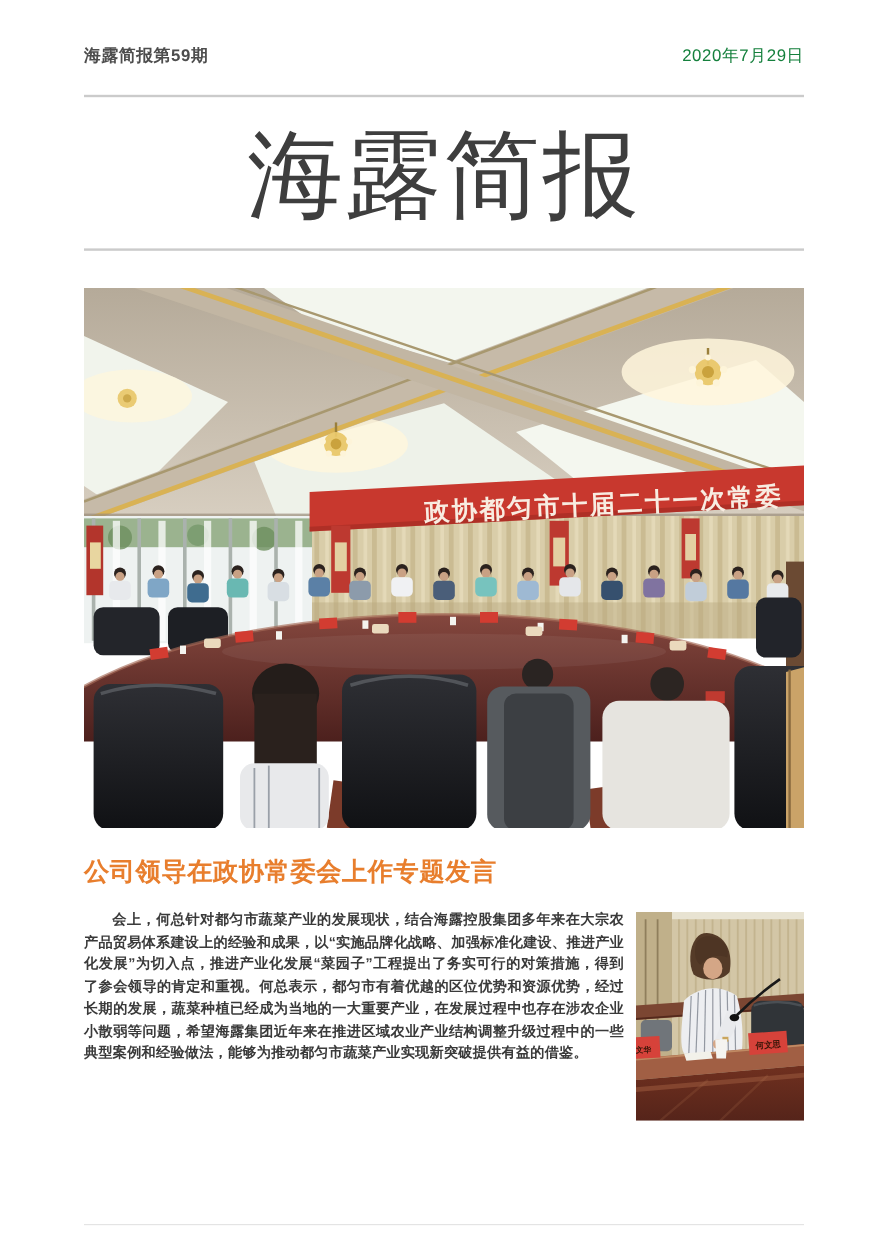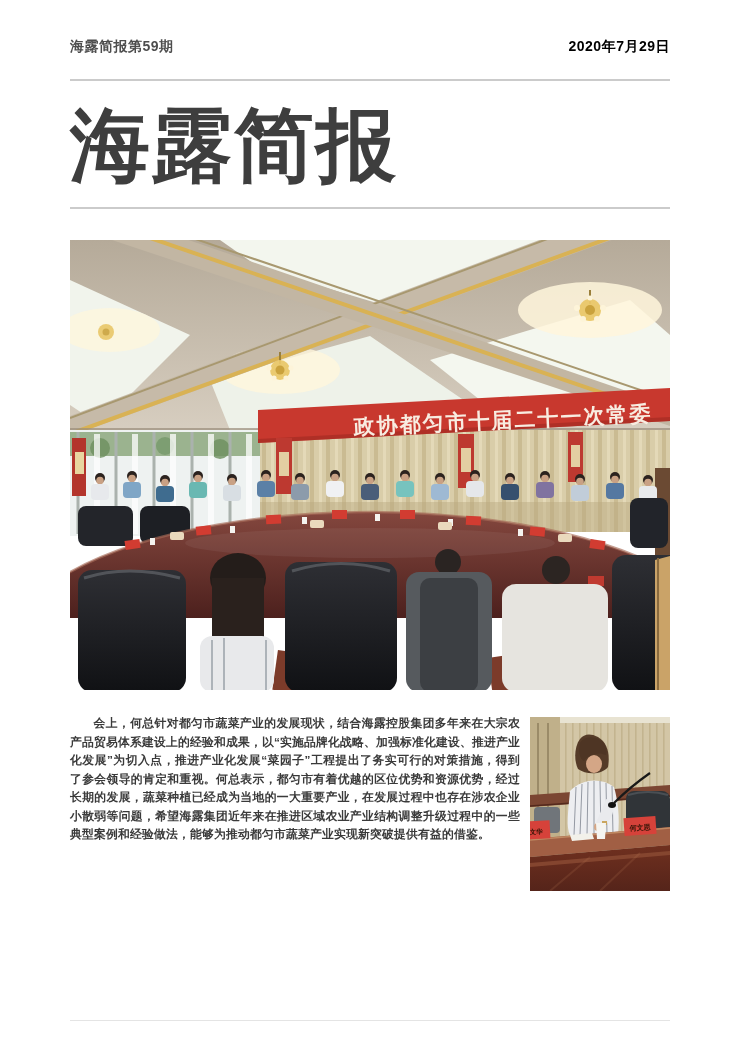--- a/index.html
+++ b/index.html
@@ -1,28 +1,28 @@
 <!DOCTYPE html>
 <html><head>
 <meta charset="utf-8">
 <style>
   html,body{margin:0;padding:0;background:#ffffff;}
   .page{
     position:relative;width:740px;height:1047px;background:#ffffff;overflow:hidden;
     font-family:"Liberation Sans","DejaVu Sans",sans-serif;
   }
   .hdr-issue{position:absolute;left:70px;top:38px;font-size:14px;font-weight:700;color:#4d4d4d;letter-spacing:.5px;}
-  .hdr-date{position:absolute;right:70px;top:38px;font-size:14px;font-weight:700;color:#000000;letter-spacing:.5px;}
+  .hdr-date{position:absolute;right:70px;top:38px;font-size:14px;font-weight:400;color:#15803d;letter-spacing:.5px;}
   .rule{position:absolute;left:70px;width:600px;height:2px;background:#cbcbcb;}
   .rule-1{top:79px;}
   .rule-2{top:207px;}
   .rule-3{top:1020px;height:1px;background:#e4e4e4;}
   .masthead{
     position:absolute;left:70px;top:92px;width:600px;height:108px;
-    text-align:left;line-height:108px;font-size:80px;font-weight:700;color:#3e3e3e;letter-spacing:2px;
+    text-align:center;line-height:108px;font-size:80px;font-weight:400;color:#3e3e3e;letter-spacing:2px;
   }
   .main-photo{position:absolute;left:70px;top:240px;width:600px;height:450px;}
   .main-photo svg{display:block;}
   .article{position:absolute;left:70px;top:714px;width:600px;}
   .article h2{margin:0 0 17px 0;font-size:21px;line-height:26px;font-weight:700;color:#e87e2d;letter-spacing:.5px;}
   .inline-photo{float:right;width:140px;height:174px;margin:3px 0 10px 10px;}
   .inline-photo svg{display:block;}
   .article p{margin:0;font-size:11.8px;line-height:18.5px;color:#3a3a3a;font-weight:600;
     text-align:justify;text-indent:2em;letter-spacing:.2px;}
 </style>
@@ -294,20 +294,21 @@
           <rect x="432" y="344" width="106" height="108" rx="14" fill="#e6e4df"></rect>
         </g>
         <rect x="542" y="315" width="72" height="137" rx="14" fill="url(#gChair)"></rect>
         <polygon points="585,320 600,316 600,452 585,452" fill="#caa368"></polygon>
         <line x1="588" y1="318" x2="588" y2="452" stroke="#8a6b3f" stroke-width="2"></line>
       </g>
     </svg>
   </div>
 
   <div class="article">
+    <h2>公司领导在政协常委会上作专题发言</h2>
     <div class="article-body">
       <div class="inline-photo">
         <svg width="140" height="174" viewBox="0 0 140 174" xmlns="http://www.w3.org/2000/svg">
           <defs>
             <linearGradient id="gDesk" x1="0" y1="0" x2="0" y2="1">
               <stop offset="0" stop-color="#70301f"></stop>
                 <stop offset="1" stop-color="#55241a"></stop>
             </linearGradient>
             <pattern id="pWood" width="7" height="120" patternUnits="userSpaceOnUse">
               <rect width="7" height="120" fill="#d3c6a6"></rect>

